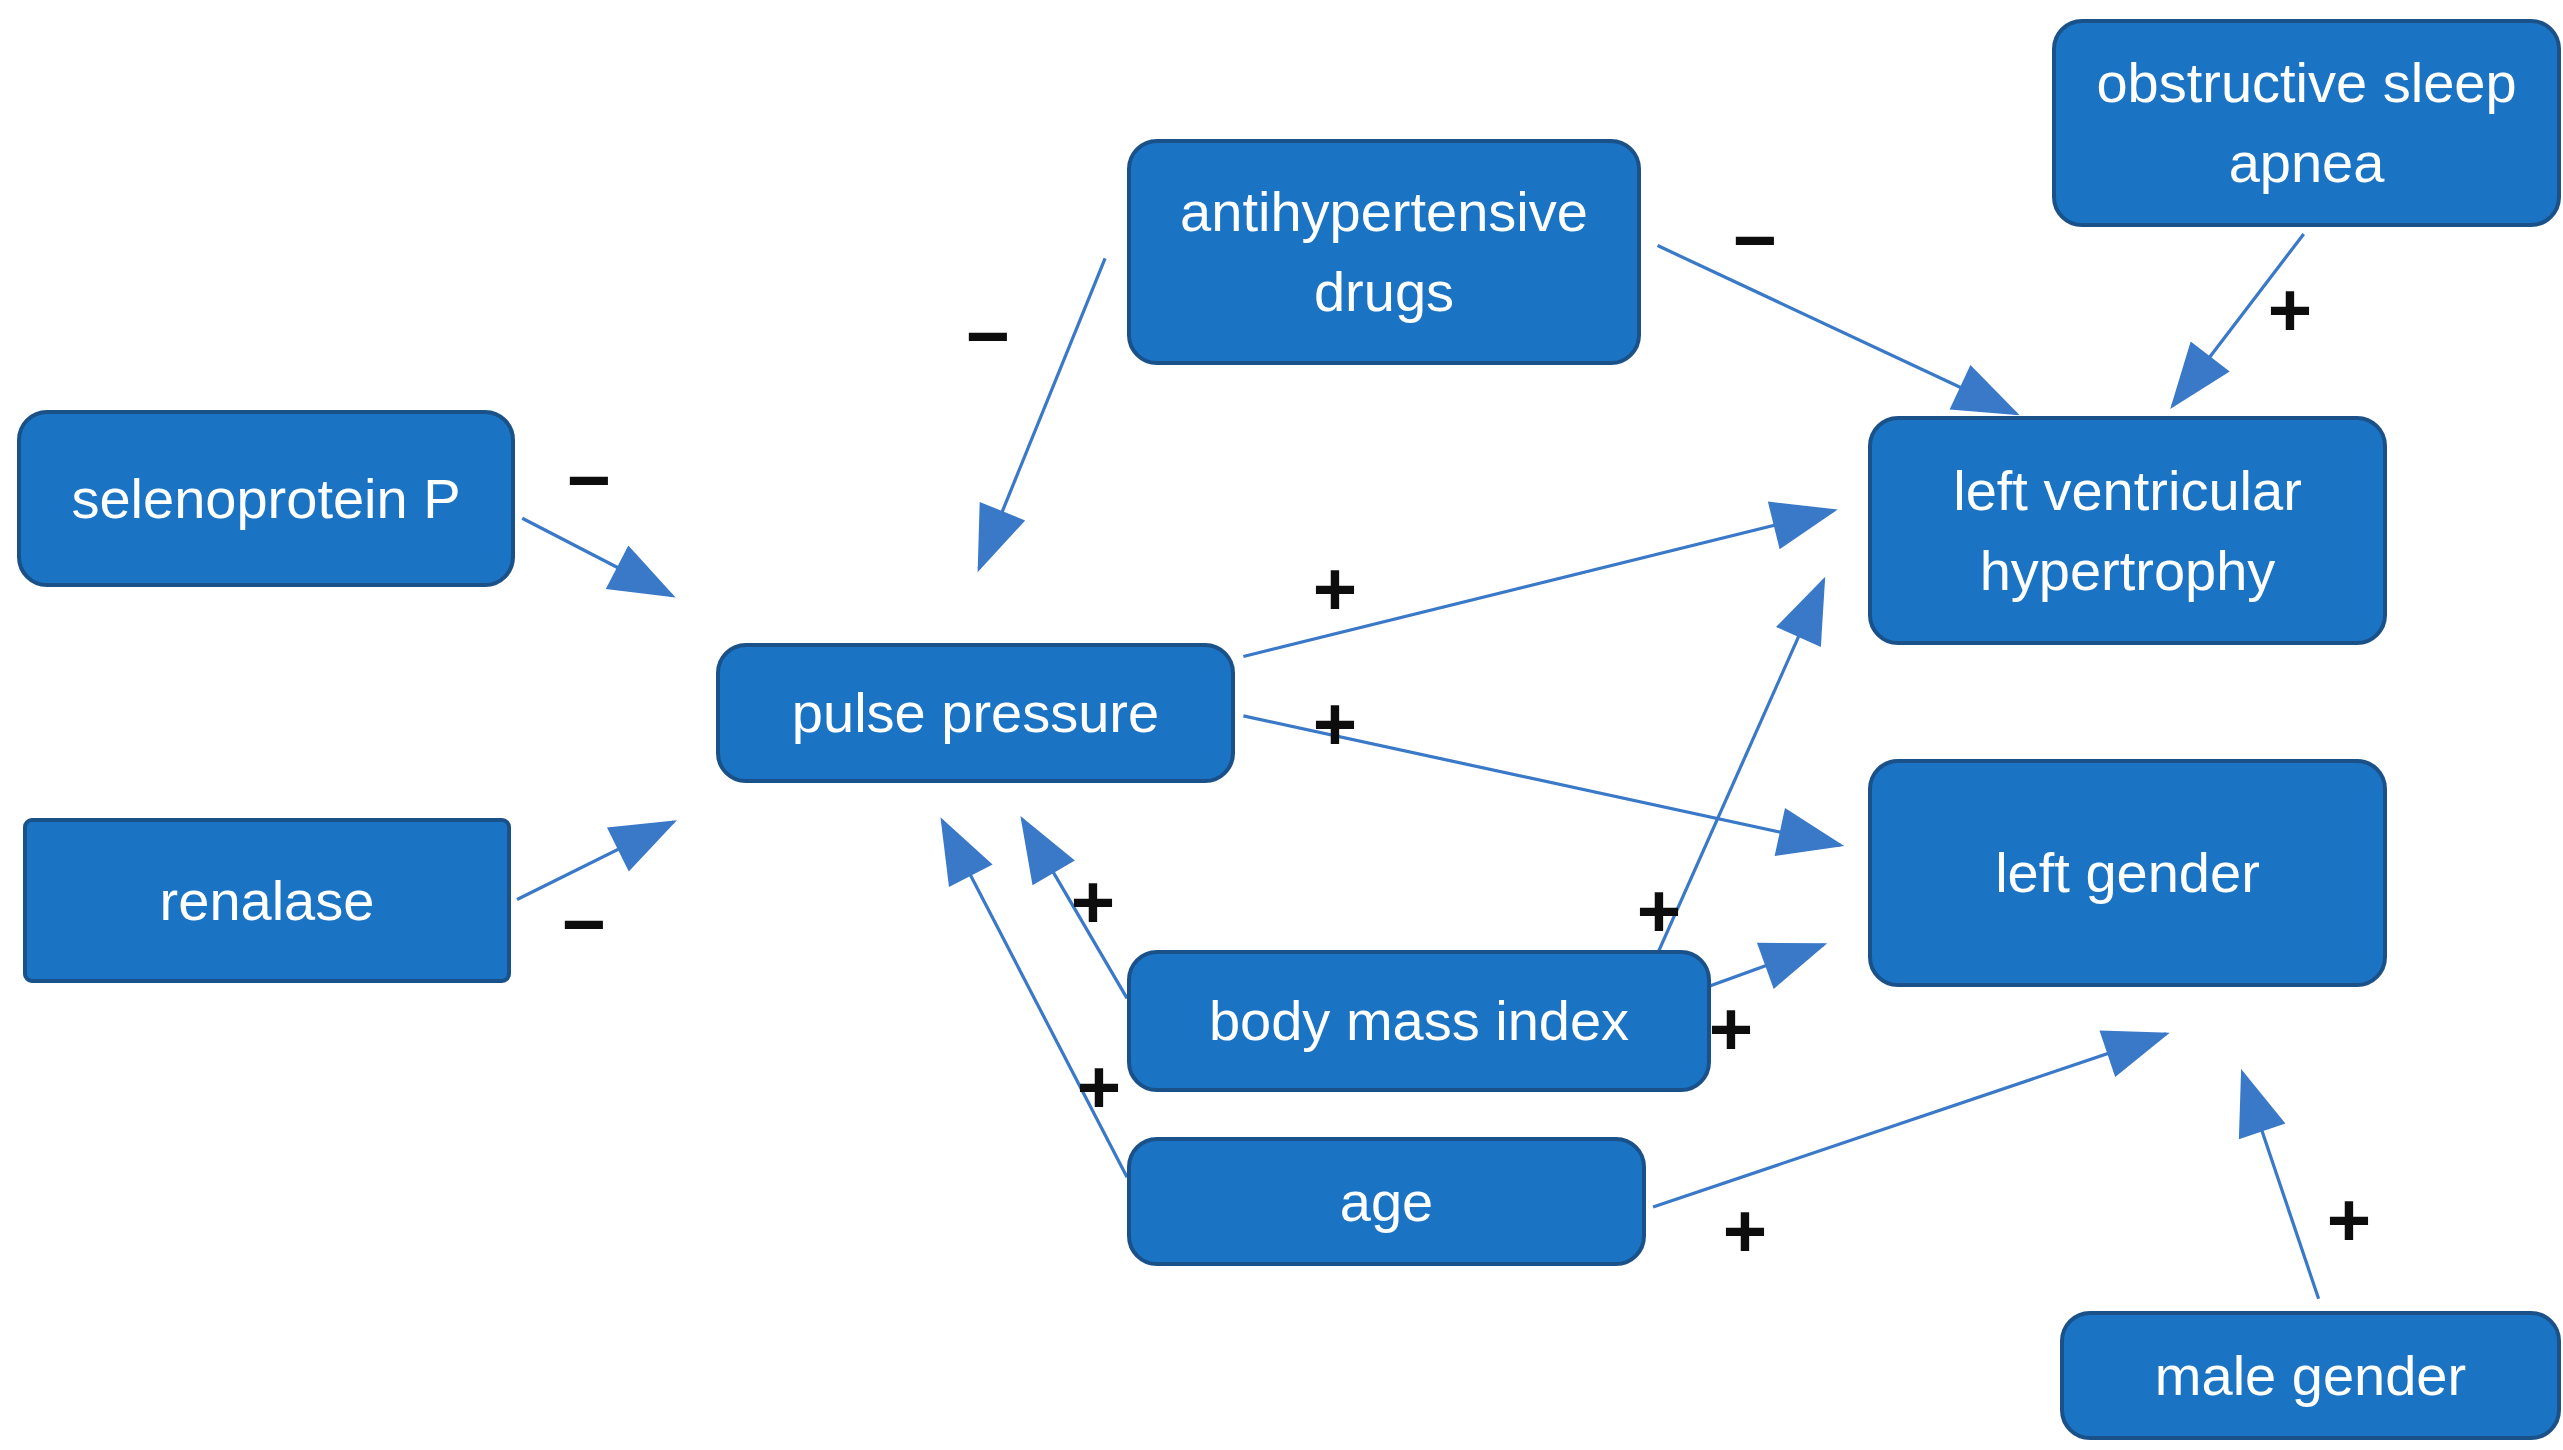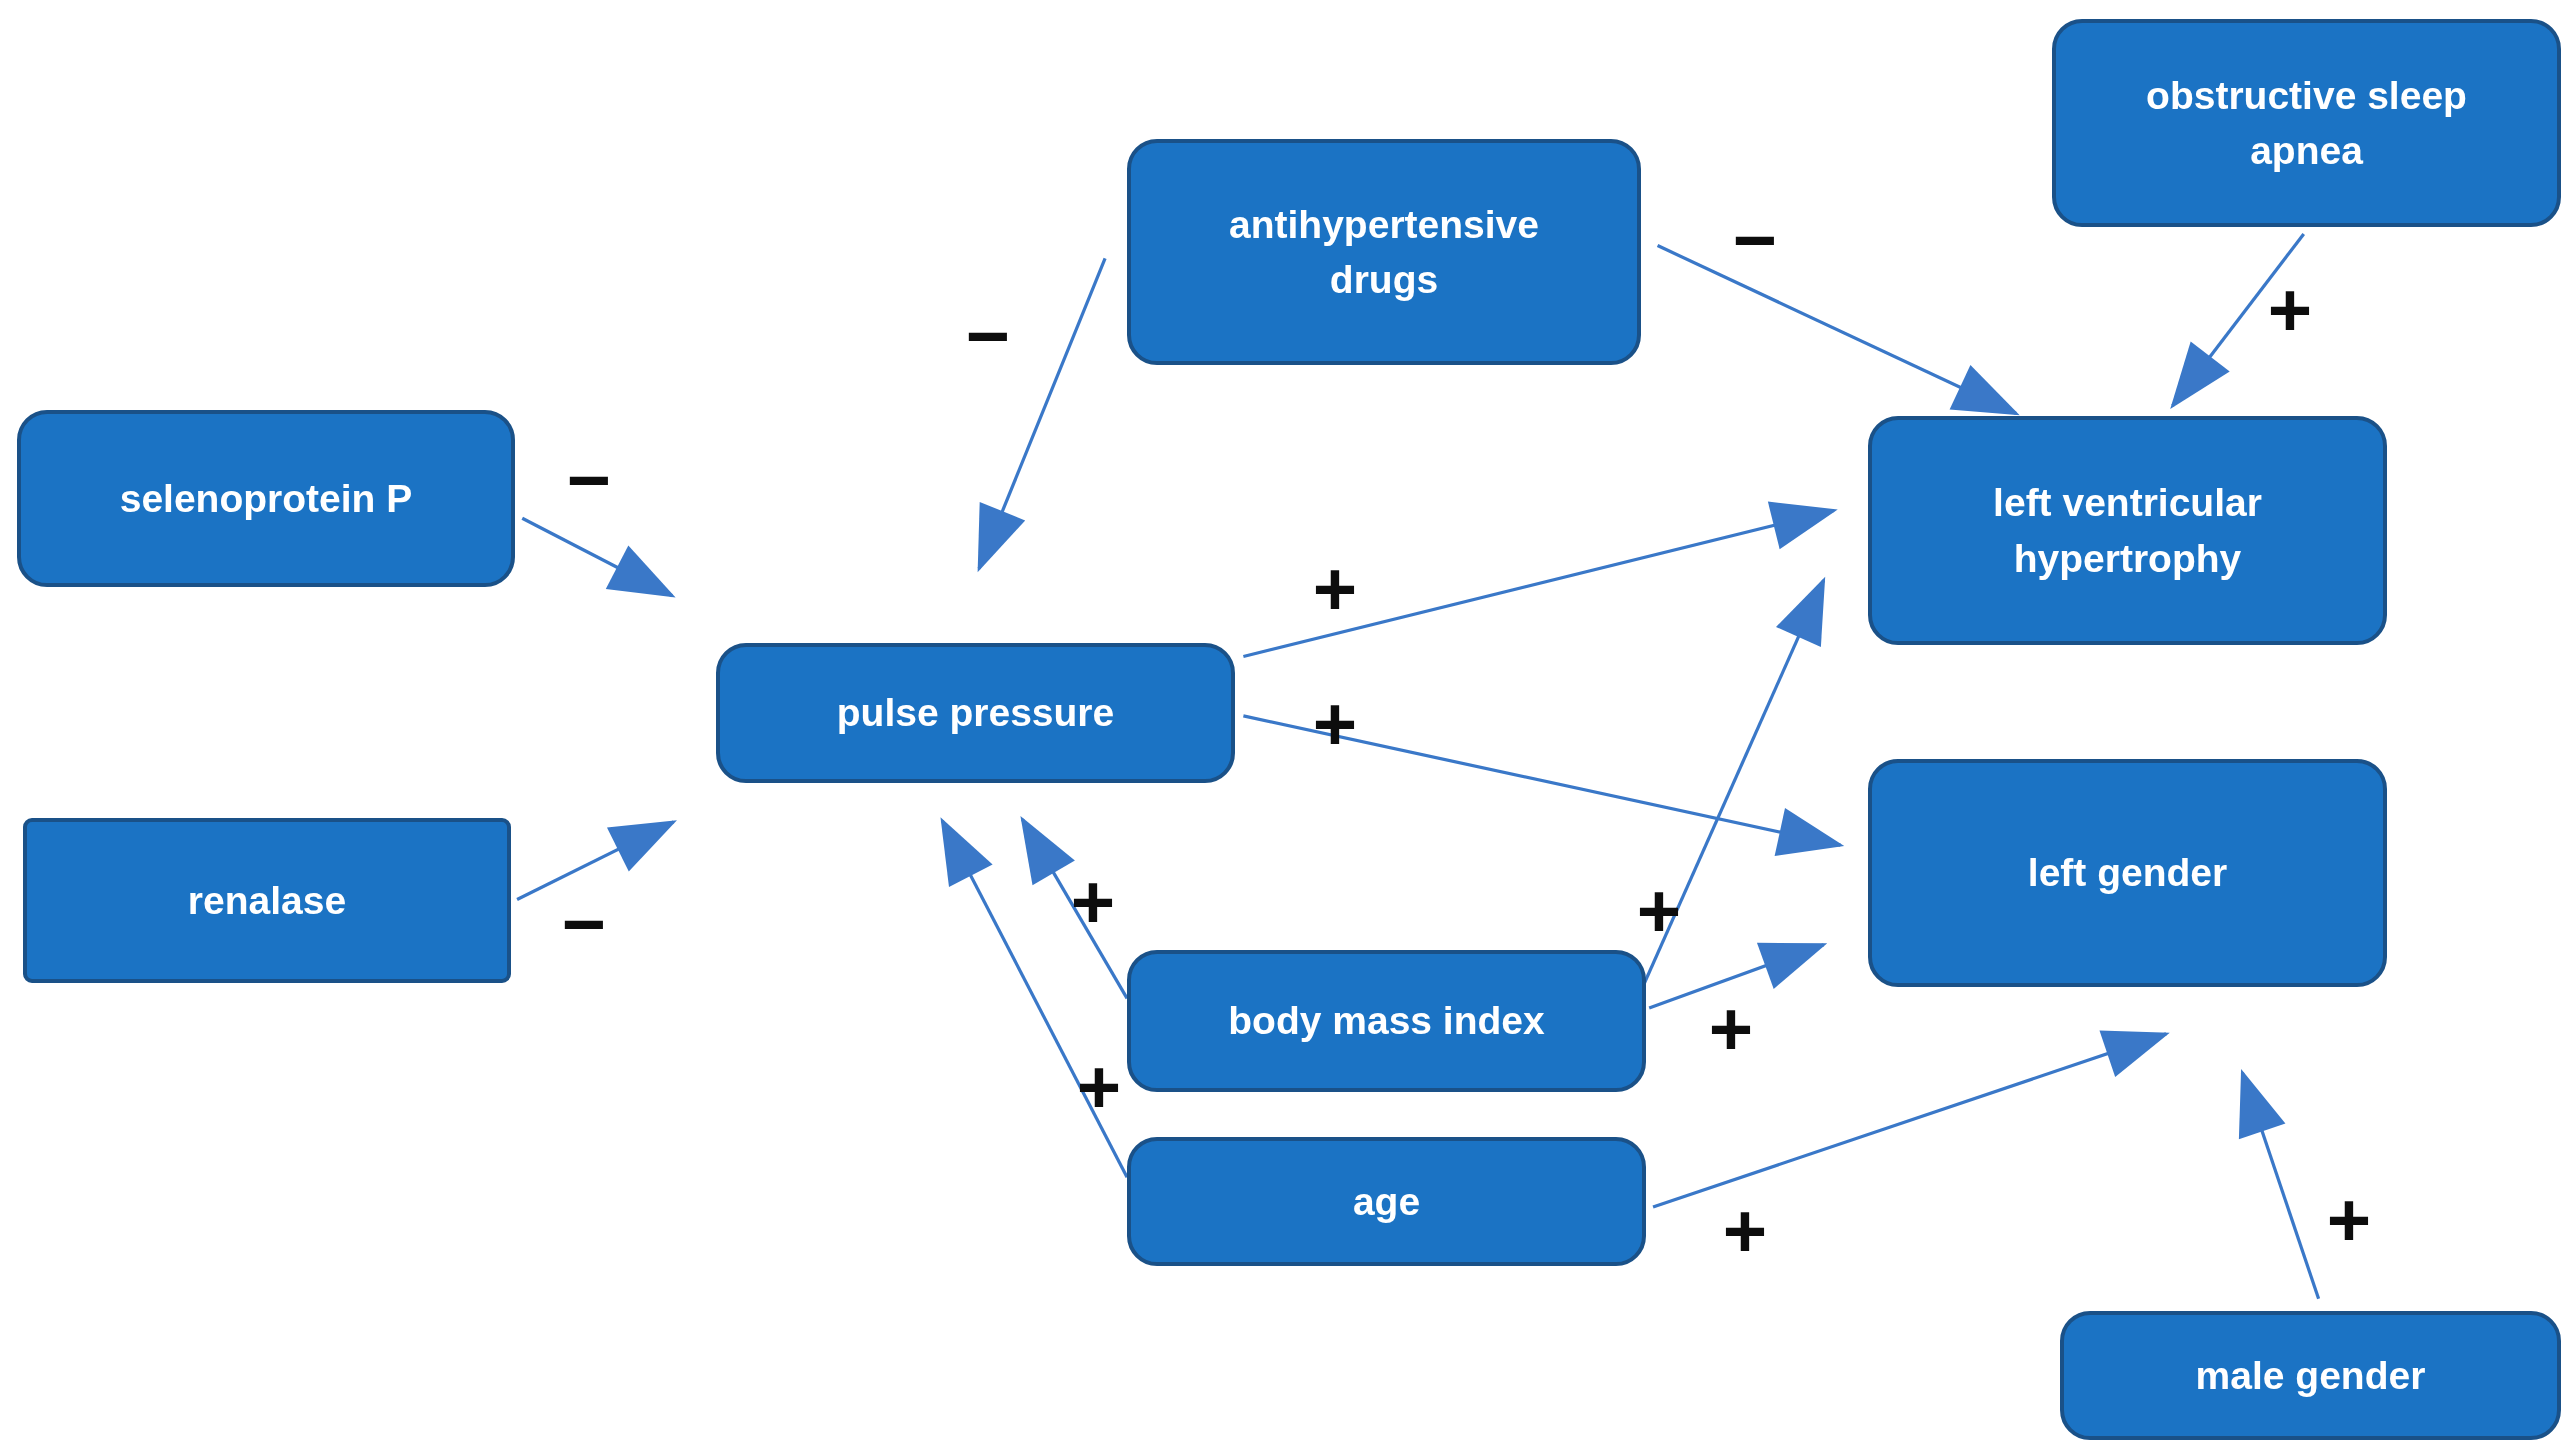--- a/index.html
+++ b/index.html
@@ -23,24 +23,23 @@
   .arrowhead-shape{fill:var(--arrow-color);}
   .node{
     position:absolute;
     box-sizing:border-box;
     display:flex;flex-direction:column;
     align-items:center;justify-content:center;
     background:var(--node-fill);
     border:4.5px solid var(--node-border);
     border-radius:30px;
     color:var(--node-text);
-    font-size:39px;line-height:1.42;
+    font-size:56px;line-height:1.42;
     text-align:center;
     padding:3px 13px;
-    font-weight:bold;
   }
   .node-line{white-space:nowrap;}
   .sign{
     position:absolute;
     transform:translate(-50%,-50%);
     font-size:76px;font-weight:700;line-height:1;
     color:var(--sign-color);
   }
 </style>
 </head>
@@ -97,21 +96,21 @@
     <div class="node" style="left: 716px; top: 631px; width: 519px; height: 140px; margin-top: 12px;">
       <div class="node-line">pulse pressure</div>
     </div>
     <div class="node" style="left: 1868px; top: 416px; width: 519px; height: 229px;">
       <div class="node-line">left ventricular</div>
       <div class="node-line">hypertrophy</div>
     </div>
     <div class="node" style="left: 1868px; top: 759px; width: 519px; height: 228px;">
       <div class="node-line">left gender</div>
     </div>
-    <div class="node" style="left: 1127px; top: 950px; width: 519px; height: 142px;">
+    <div class="node" style="left: 1127px; top: 950px; width: 584px; height: 142px;">
       <div class="node-line">body mass index</div>
     </div>
     <div class="node" style="left: 1127px; top: 1137px; width: 519px; height: 129px;">
       <div class="node-line">age</div>
     </div>
     <div class="node" style="left: 2060px; top: 1311px; width: 501px; height: 129px;">
       <div class="node-line">male gender</div>
     </div>
   </div>
 

